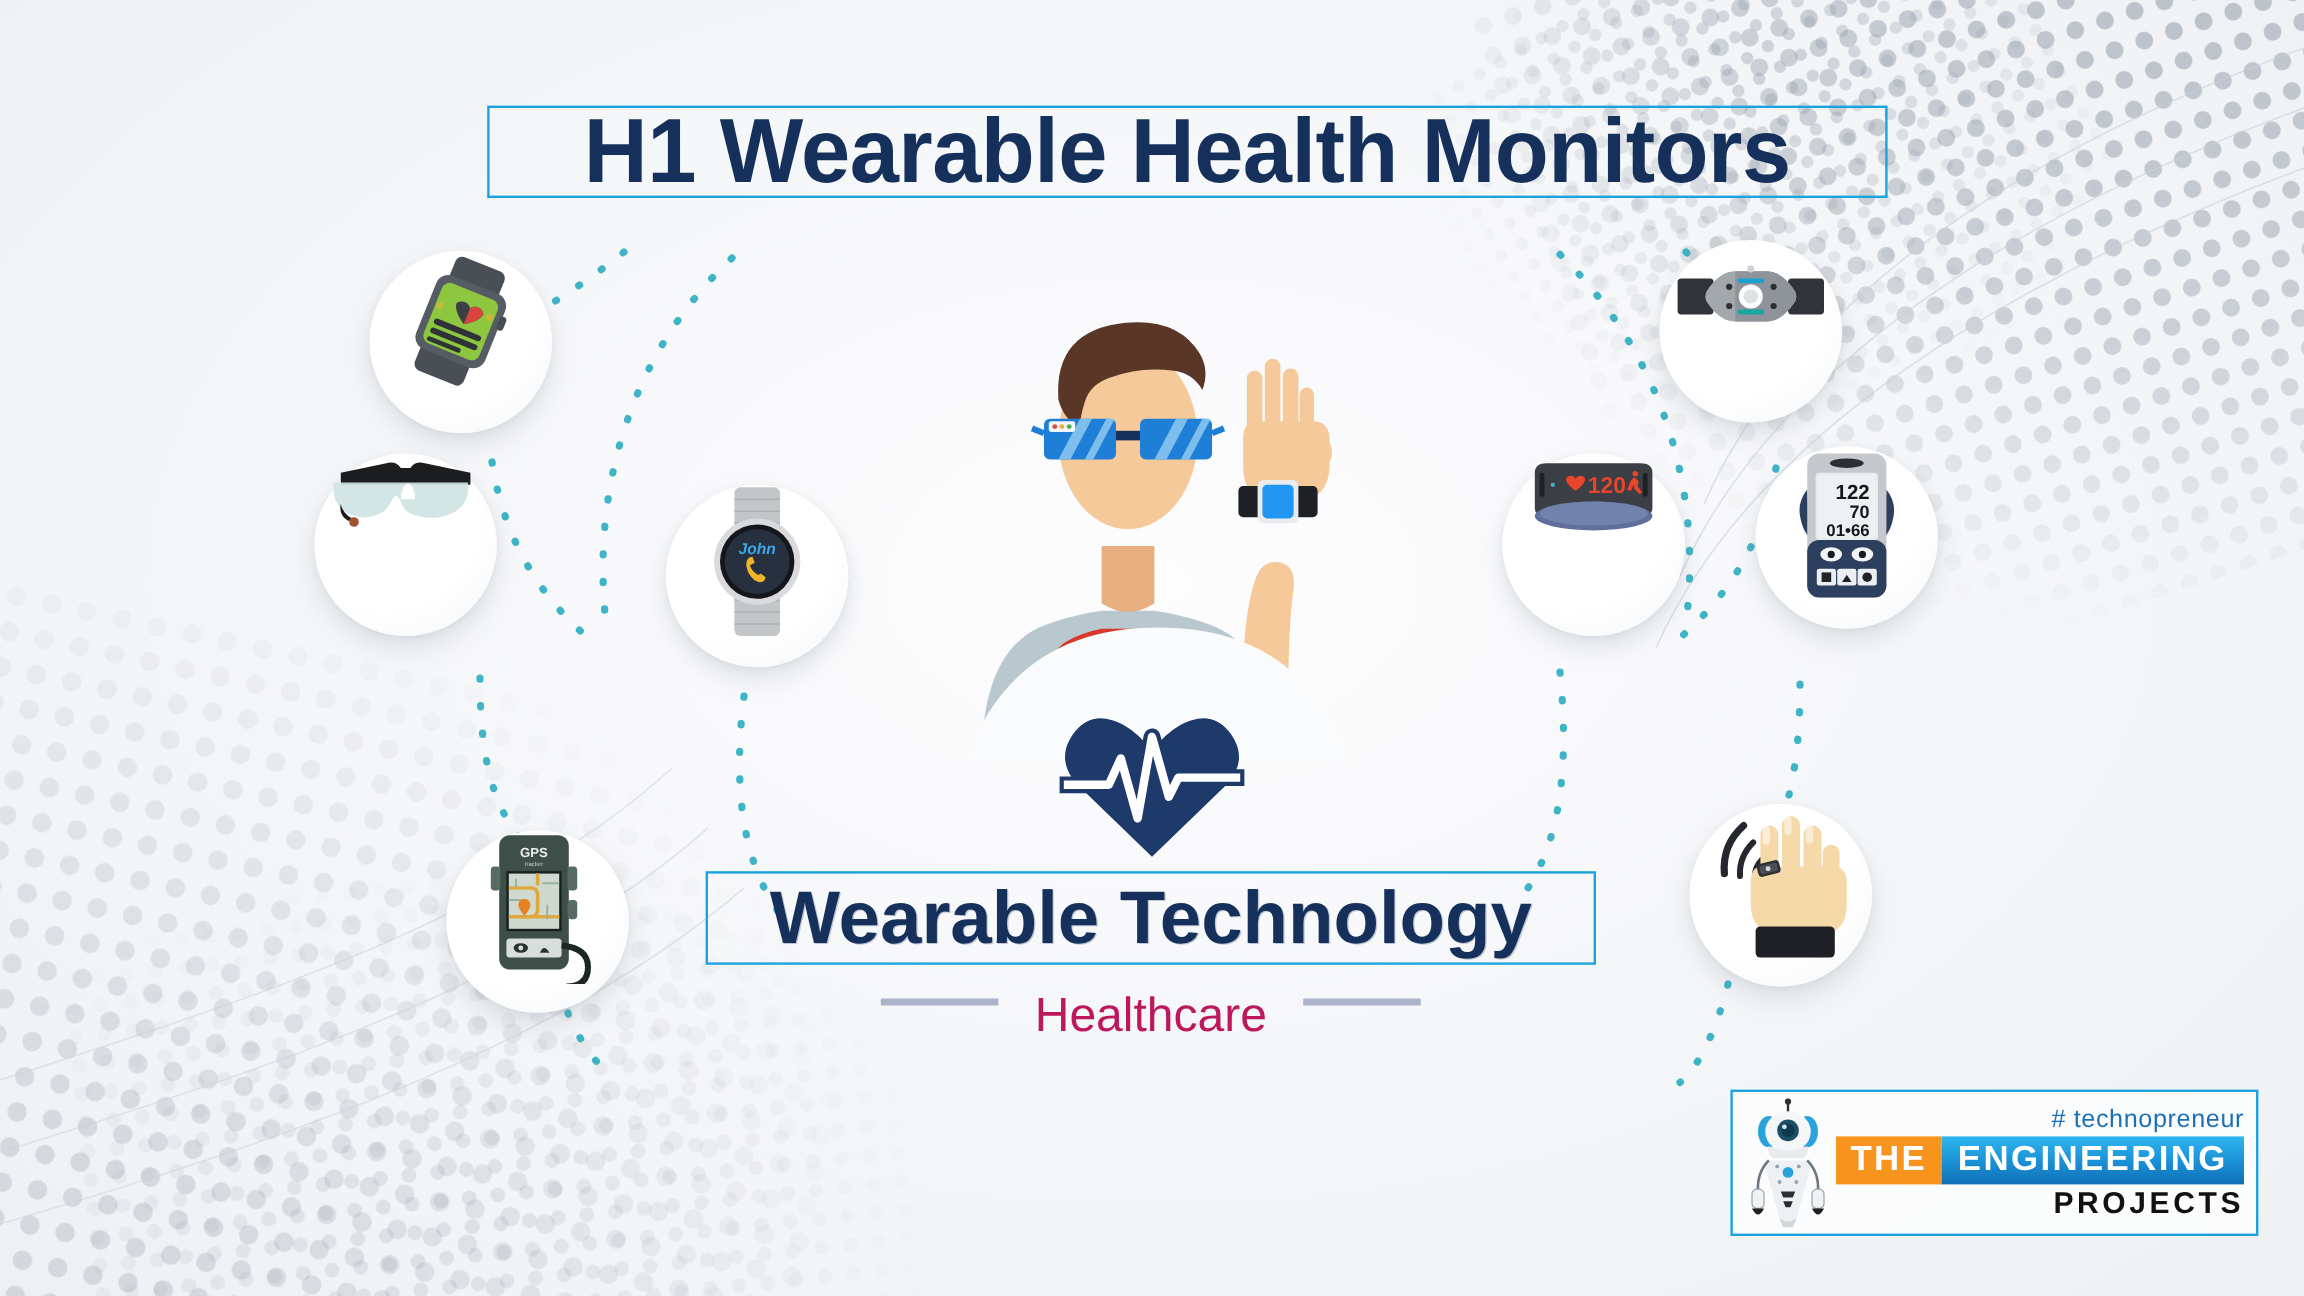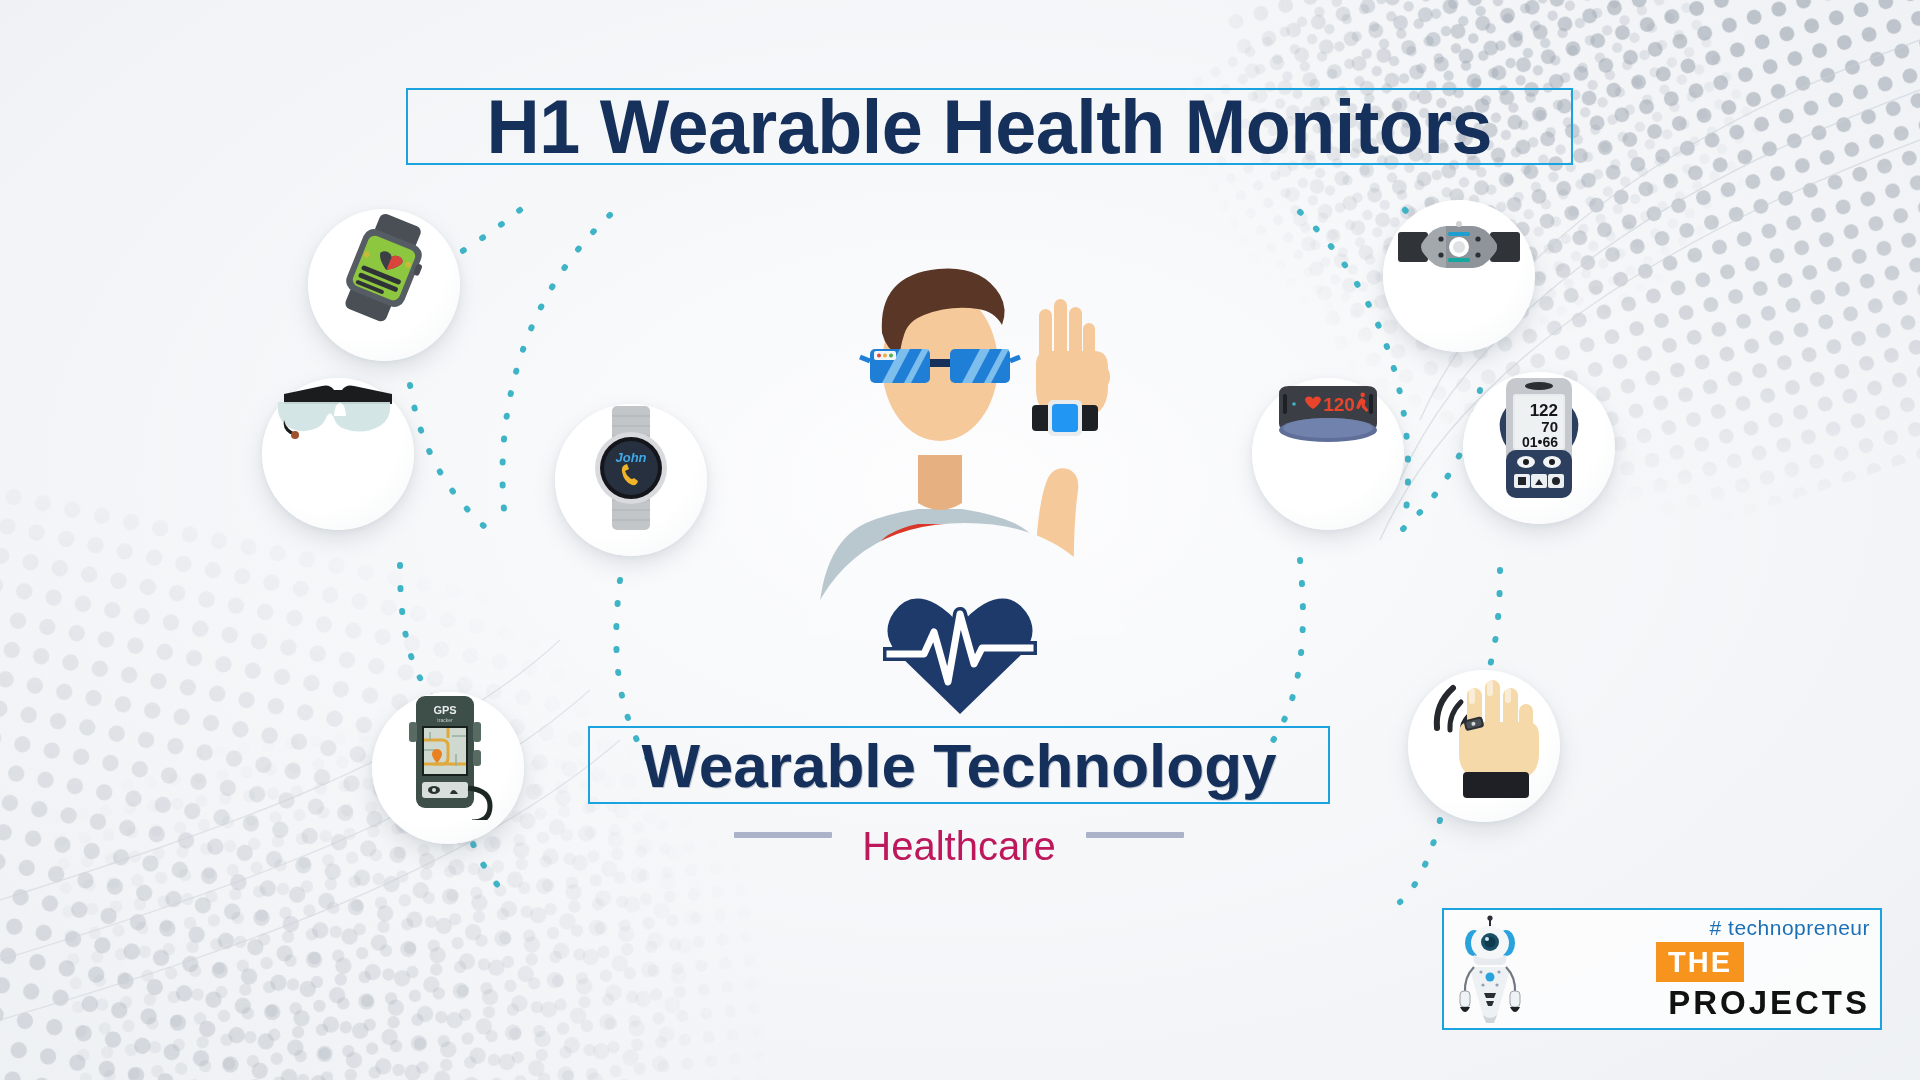--- a/index.html
+++ b/index.html
@@ -125,21 +125,21 @@
     background:#f7941d; color:#ffffff; font-size:29px; font-weight:bold;
     letter-spacing:2px; display:flex; align-items:center; justify-content:center;
     padding:0 12px;
   }
   #logo-eng{
     background:linear-gradient(180deg,#2eb7ef 0%, #1a8fd4 55%, #0f6fb5 100%);
     color:#ffffff; font-size:29px; font-weight:bold; letter-spacing:2px;
     display:flex; align-items:center; justify-content:center; flex:1 1 auto;
   }
   #logo-projects{
-    font-size:33px; font-weight:bold; color:#111111; letter-spacing:3px;
+    font-size:25px; font-weight:bold; color:#111111; letter-spacing:3px;
   }
 </style>
 </head>
 <body>
 
 <div id="bg-base"></div>
 <div class="halftone" id="halftone-tr"></div>
 <div class="halftone" id="halftone-tr2"></div>
 <div class="halftone" id="halftone-bl"></div>
 <div class="halftone" id="halftone-bl2"></div>
@@ -449,16 +449,17 @@
     <rect x="10" y="76" width="10" height="16" rx="4" fill="#f0f3f5" stroke="#9aa3ac" stroke-width="1"></rect>
     <rect x="60" y="76" width="10" height="16" rx="4" fill="#f0f3f5" stroke="#9aa3ac" stroke-width="1"></rect>
     <path d="M10,92 q5,10 10,0 z" fill="#1d2025"></path>
     <path d="M60,92 q5,10 10,0 z" fill="#1d2025"></path>
     <path d="M33,100 q7,6 14,0 l-3,8 h-8z" fill="#cfd5db"></path>
   </svg>
   <div id="logo-right">
     <span id="logo-hash"># technopreneur</span>
     <div id="logo-mid">
       <span id="logo-the">THE</span>
+      <span id="logo-eng">ENGINEERING</span>
     </div>
     <span id="logo-projects">PROJECTS</span>
   </div>
 </div>
 
 </body></html>

